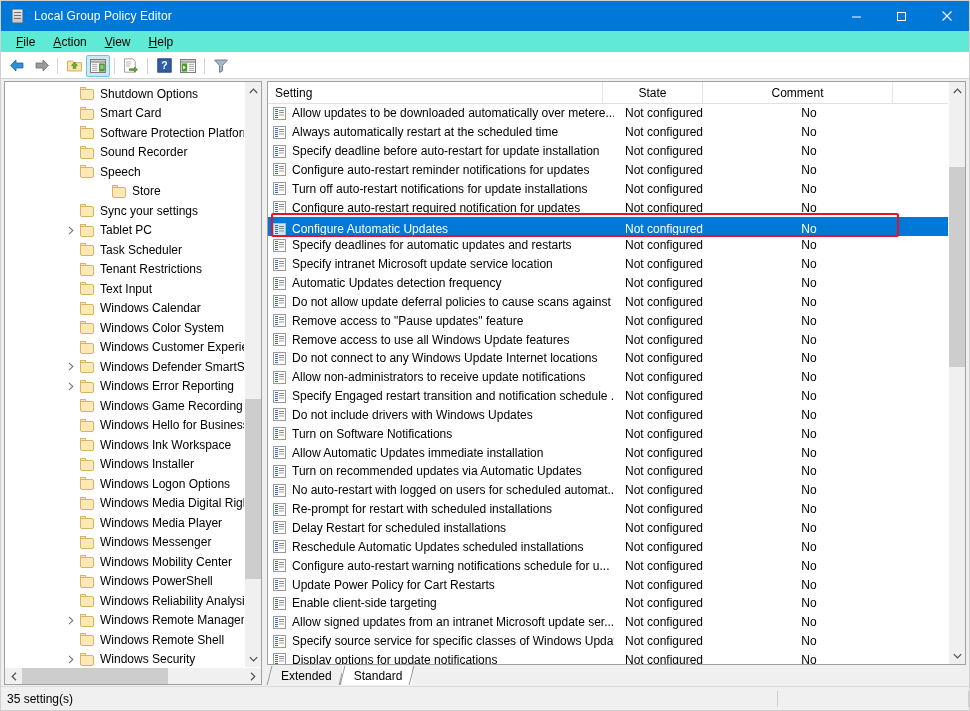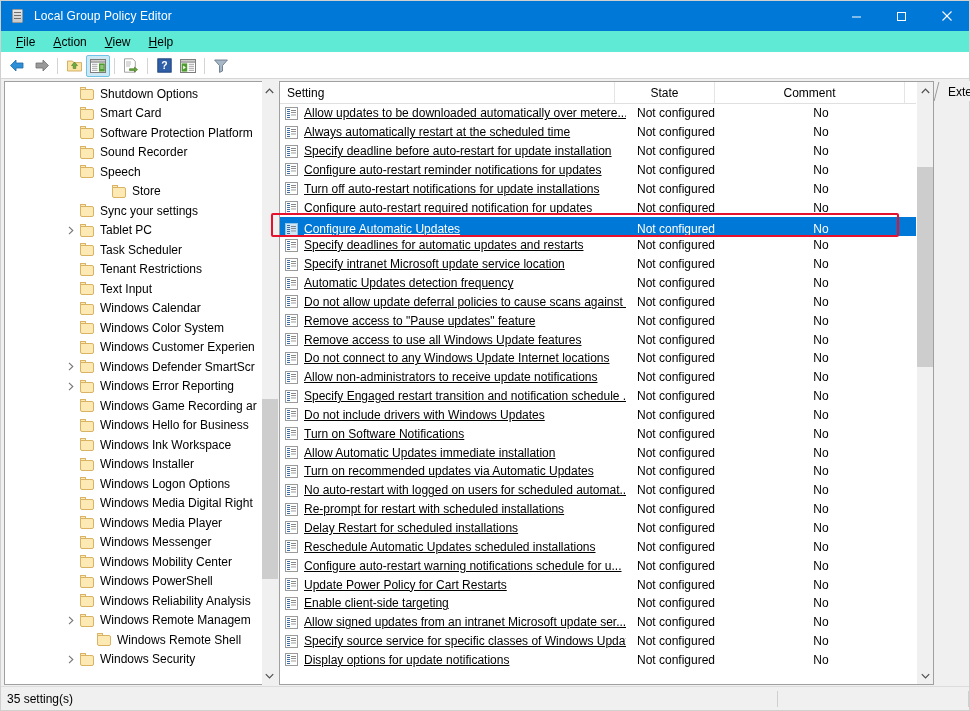--- a/index.html
+++ b/index.html
@@ -108,21 +108,21 @@
     background: #f0f0f0;
     padding: 2px 3px 0 3px;
     min-height: 0;
   }
 
   
   .tree-pane {
     width: 258px; flex: 0 0 258px;
     background: #ffffff;
     border: 1px solid #a0a0a0;
-    display: flex; flex-direction: row;
+    display: flex; flex-direction: column;
     position: relative;
     margin-bottom: 1px;
   }
   .tree-scrollarea {
     flex: 1 1 auto;
     display: flex;
     min-height: 0;
     position: relative;
   }
   .tree-list {
@@ -199,24 +199,23 @@
   .hsb-thumb {
     position: absolute; top: 0; bottom: 0;
     background: #cdcdcd;
   }
 
   .splitter { width: 5px; flex: 0 0 5px; }
 
   
   .list-pane {
     flex: 1 1 auto;
-    display: flex; flex-direction: row;
+    display: flex; flex-direction: column;
     min-width: 0;
     margin-bottom: 1px;
-    margin-left: 12px;
   }
   .list-box {
     flex: 1 1 auto;
     background: #ffffff;
     border: 1px solid #a0a0a0;
     display: flex;
     min-height: 0;
     position: relative;
   }
   .list-inner {
@@ -270,21 +269,21 @@
   }
   .setting-ico .lines {
     position: absolute; left: 5px; top: 2px; right: 1px;
     height: 7px;
     background:
       linear-gradient(180deg,#6f6f6f 0 1px, transparent 1px 2.3px) 0 0/100% 2.3px repeat-y;
   }
   .row.selected .setting-ico { border-color: #8fc4e8; background: #cfe6f7; }
   .cell-setting {
     width: 322px; flex: 0 0 322px;
-    overflow: hidden; text-overflow: clip; text-decoration: underline;
+    overflow: hidden; text-overflow: clip;
   }
   .cell-state { width: 100px; flex: 0 0 100px; text-align: center; }
   .cell-comment { width: 190px; flex: 0 0 190px; text-align: center; }
 
   
   .redbox {
     position: absolute;
     border: 2px solid #e8112d;
     border-radius: 2px;
     pointer-events: none;
@@ -683,21 +682,21 @@
                 <svg width="6" height="9" viewBox="0 0 6 9">
                   <path d="M1 0.8 L4.8 4.5 L1 8.2" fill="none" stroke="#767676" stroke-width="1.1"></path>
                 </svg>
               </span>
               <span class="folder-ico">
                 <span class="f-tab"></span>
                 <span class="f-body"></span>
               </span>
               <span class="tree-label">Windows Remote Managem</span>
             </div>
-            <div class="tree-row" style="padding-left:75px">
+            <div class="tree-row" style="padding-left:58px">
               <span class="twisty"></span>
               <span class="folder-ico">
                 <span class="f-tab"></span>
                 <span class="f-body"></span>
               </span>
               <span class="tree-label">Windows Remote Shell</span>
             </div>
             <div class="tree-row" style="padding-left:58px">
               <span class="twisty">
                 <svg width="6" height="9" viewBox="0 0 6 9">

